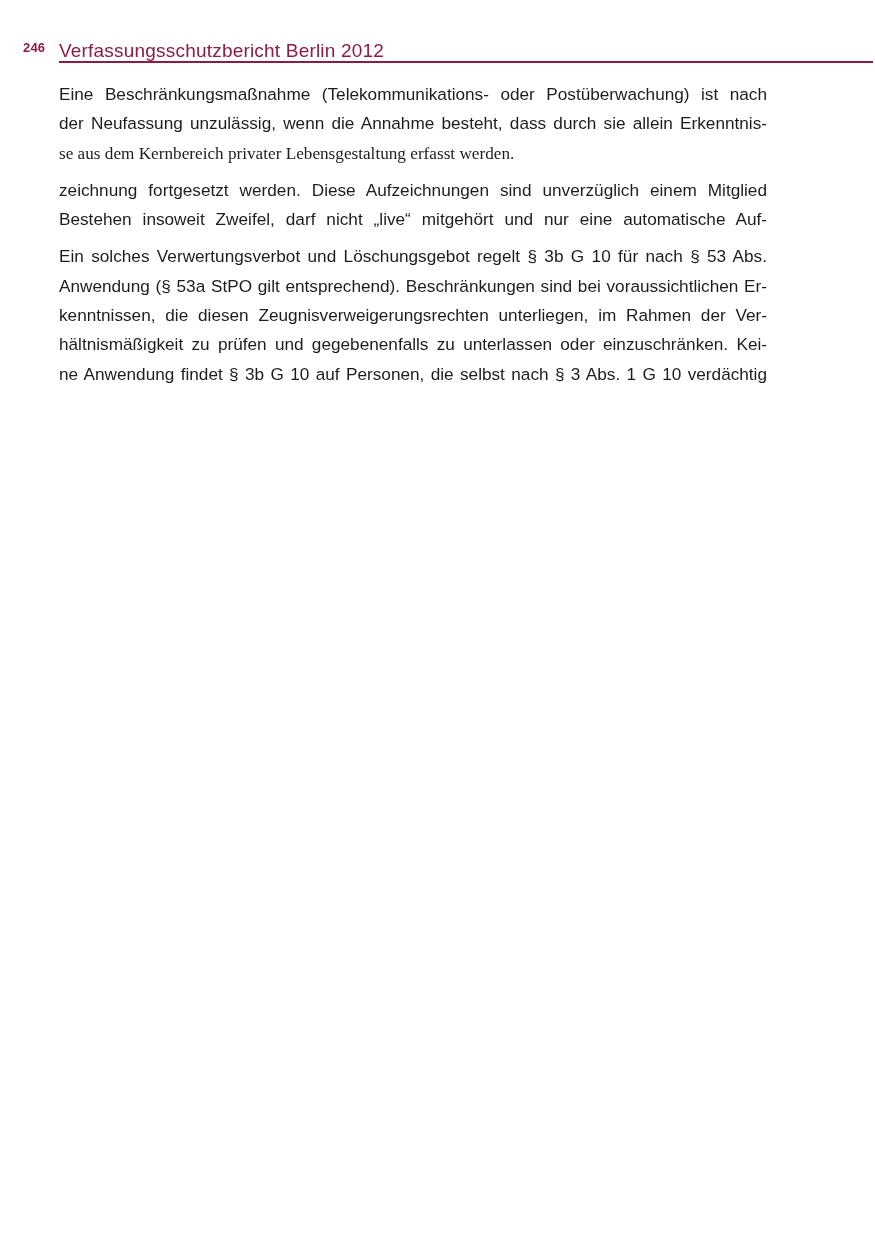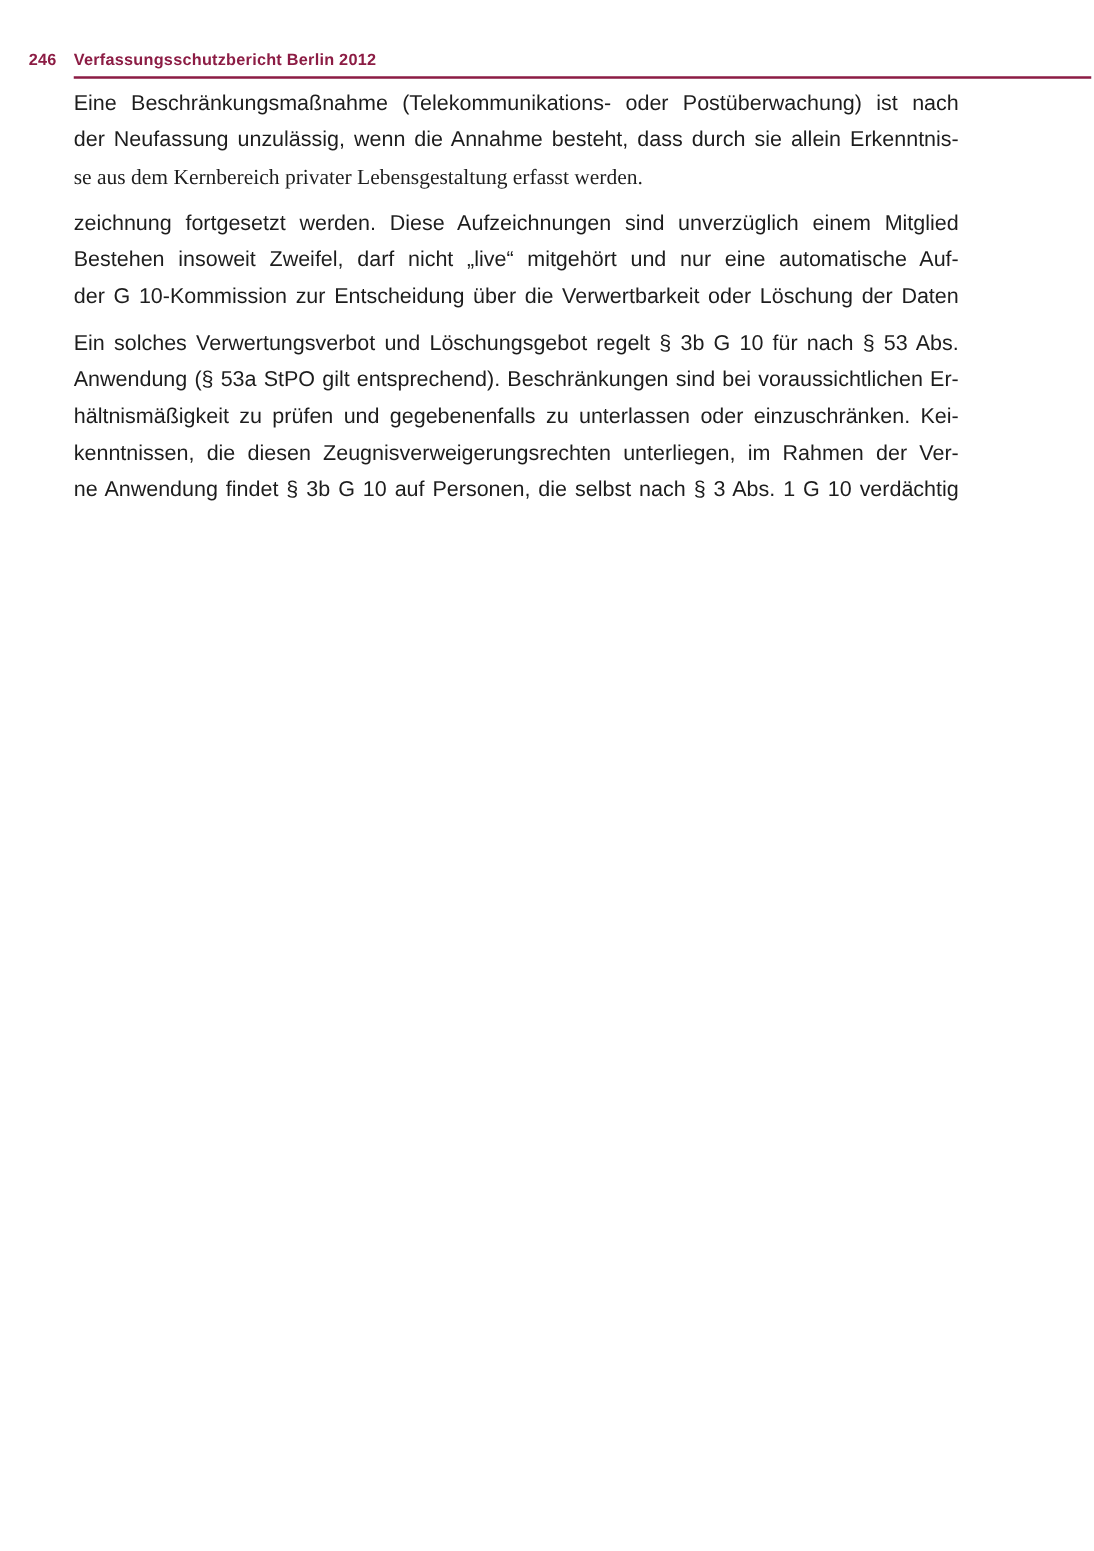--- a/index.html
+++ b/index.html
@@ -28,37 +28,37 @@
       top: 2px;
       font-size: 13px;
       font-weight: bold;
       color: #8c1c44;
       letter-spacing: 0.2px;
     }
     .running-title {
       position: absolute;
       left: 59px;
       top: 2px;
-      font-size: 13px;
-      font-weight: bold;
+      font-size: 19px;
+      font-weight: normal;
       color: #8c1c44;
       letter-spacing: 0.2px;
     }
     .header-rule {
       position: absolute;
       left: 59px;
       top: 23px;
       width: 814px;
       height: 2px;
       background: #8c1c44;
     }
     .content {
       position: absolute;
       left: 59px;
-      top: 68px;
+      top: 80px;
       width: 708px;
     }
     .para {
       margin: 0 0 8px 0;
       font-size: 17.2px;
       line-height: 29.3px;
       text-align: justify;
       color: #1d1d1d;
     }
     .line {
@@ -83,22 +83,21 @@
 
 <div class="content">
   <p class="para">
     <span class="line">Eine Beschränkungsmaßnahme (Telekommunikations- oder Postüberwachung) ist nach</span>
     <span class="line">der Neufassung unzulässig, wenn die Annahme besteht, dass durch sie allein Erkenntnis-</span>
     <span class="line last">se aus dem Kernbereich privater Lebensgestaltung erfasst werden.</span>
   </p>
   <p class="para">
     <span class="line">zeichnung fortgesetzt werden. Diese Aufzeichnungen sind unverzüglich einem Mitglied</span>
     <span class="line">Bestehen insoweit Zweifel, darf nicht „live“ mitgehört und nur eine automatische Auf-</span>
-    <span class="line">der G 10-Kommission zur Entscheidung über die Verwertbarkeit oder Löschung der Daten</span>
   </p>
   <p class="para">
     <span class="line">Ein solches Verwertungsverbot und Löschungsgebot regelt § 3b G 10 für nach § 53 Abs.</span>
     <span class="line">Anwendung (§ 53a StPO gilt entsprechend). Beschränkungen sind bei voraussichtlichen Er-</span>
+    <span class="line">kenntnissen, die diesen Zeugnisverweigerungsrechten unterliegen, im Rahmen der Ver-</span>
     <span class="line">hältnismäßigkeit zu prüfen und gegebenenfalls zu unterlassen oder einzuschränken. Kei-</span>
-    <span class="line">kenntnissen, die diesen Zeugnisverweigerungsrechten unterliegen, im Rahmen der Ver-</span>
     <span class="line">ne Anwendung findet § 3b G 10 auf Personen, die selbst nach § 3 Abs. 1 G 10 verdächtig</span>
   </p>
 </div>
 
 </body></html>

